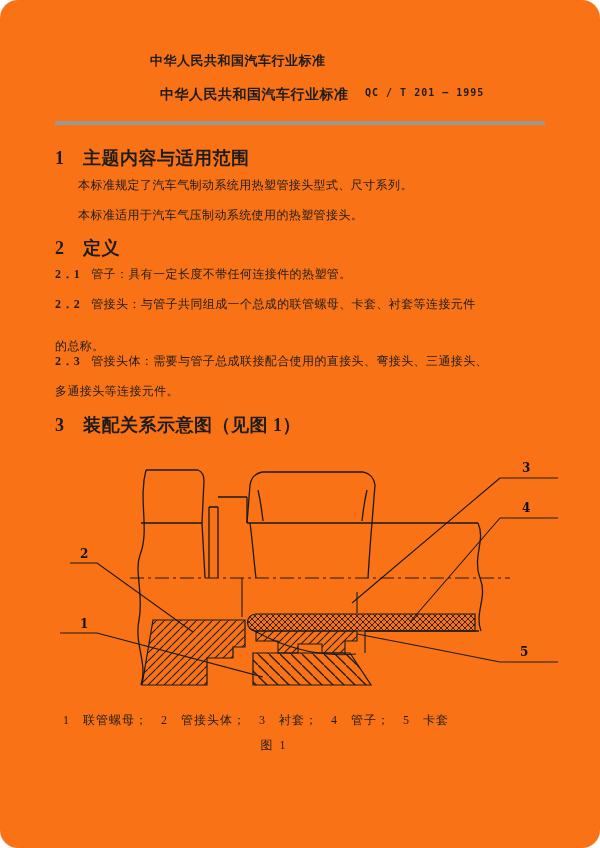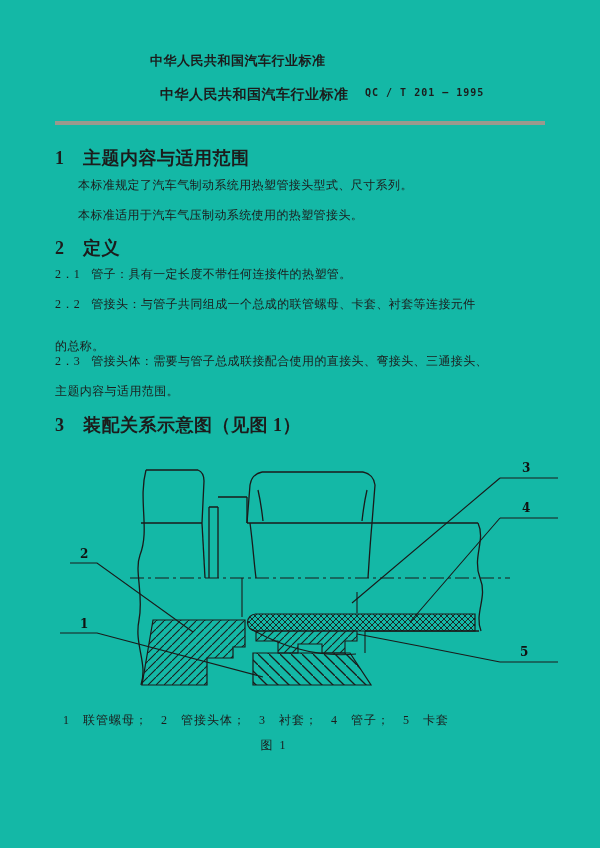--- a/index.html
+++ b/index.html
@@ -1,32 +1,33 @@
 <!DOCTYPE html>
 <html><head>
 <meta charset="utf-8">
 <style>
   html,body{margin:0;padding:0;background:#ffffff;}
   .page{
     position:relative;
     width:600px;height:848px;
-    background:#14b8a6;
+    background:#f97316;
     overflow:hidden;
     font-family:"Liberation Serif","DejaVu Serif",serif;
     color:#1c1c1c;
+    border-radius:18px;
   }
   .abs{position:absolute;white-space:nowrap;}
   .hdr1{left:150px;top:52px;font-size:13px;font-weight:bold;letter-spacing:0.5px;}
   .hdr2{left:160px;top:86px;font-size:14px;font-weight:bold;letter-spacing:0.5px;}
   .code{left:365px;top:87px;font-size:10px;font-weight:bold;letter-spacing:1px;
         font-family:"DejaVu Sans Mono","Liberation Mono",monospace;}
   .rule{left:55px;top:121px;width:490px;height:4px;background:#9b998d;}
   .h{font-size:18px;font-weight:bold;letter-spacing:0.5px;}
   .t{font-size:12px;letter-spacing:0.4px;}
-  .defnum{font-weight:normal;margin-right:11px;}
+  .defnum{font-weight:bold;margin-right:11px;}
   .h1{left:55px;top:146px;}
   .p1{left:78px;top:177px;}
   .p2{left:78px;top:207px;}
   .h2{left:55px;top:236px;}
   .d21{left:55px;top:266px;}
   .d22{left:55px;top:296px;}
   .d22c{left:55px;top:338px;}
   .d23{left:55px;top:353px;}
   .d23c{left:55px;top:383px;}
   .h3{left:55px;top:413px;}
@@ -53,21 +54,21 @@
   <div class="abs t d21">
     <span class="defnum">2．1</span><span>管子：具有一定长度不带任何连接件的热塑管。</span>
   </div>
   <div class="abs t d22">
     <span class="defnum">2．2</span><span>管接头：与管子共同组成一个总成的联管螺母、卡套、衬套等连接元件</span>
   </div>
   <div class="abs t d22c">的总称。</div>
   <div class="abs t d23">
     <span class="defnum">2．3</span><span>管接头体：需要与管子总成联接配合使用的直接头、弯接头、三通接头、</span>
   </div>
-  <div class="abs t d23c">主题内容与适用范围。</div>
+  <div class="abs t d23c">多通接头等连接元件。</div>
 
   <div class="abs h h3">3　装配关系示意图（见图 1）</div>
 
   <svg class="abs fig" viewBox="0 0 500 260" xmlns="http://www.w3.org/2000/svg">
     <defs>
       <pattern id="hatchA" patternUnits="userSpaceOnUse" width="8" height="8">
         <path d="M-2,10 L10,-2" stroke="#1a1a1a" stroke-width="1.1" fill="none"></path>
       </pattern>
       <pattern id="hatchB" patternUnits="userSpaceOnUse" width="11" height="11">
         <path d="M-2,-2 L13,13" stroke="#1a1a1a" stroke-width="1.3" fill="none"></path>

